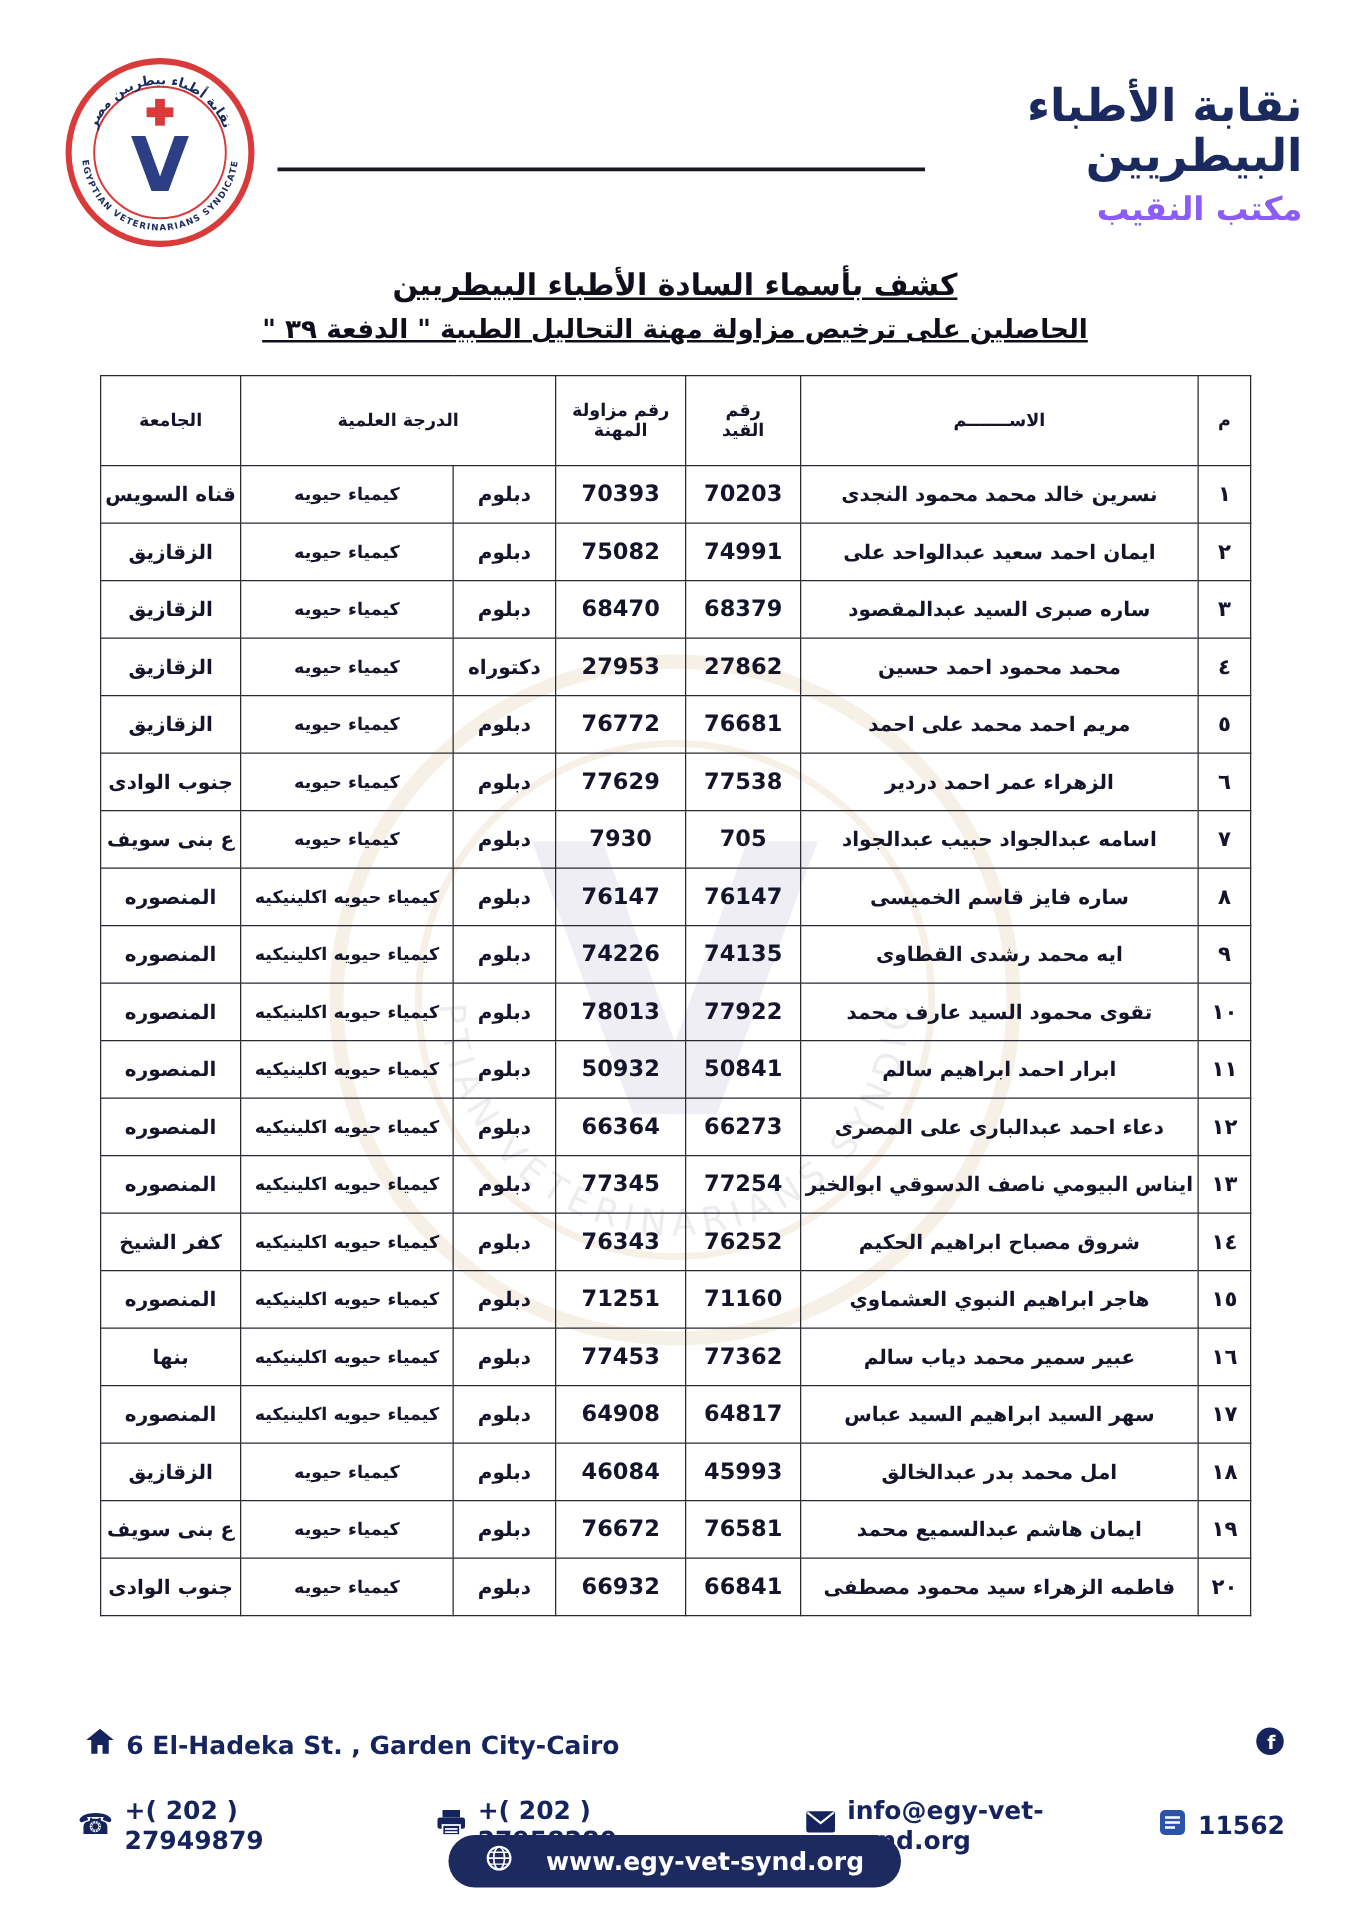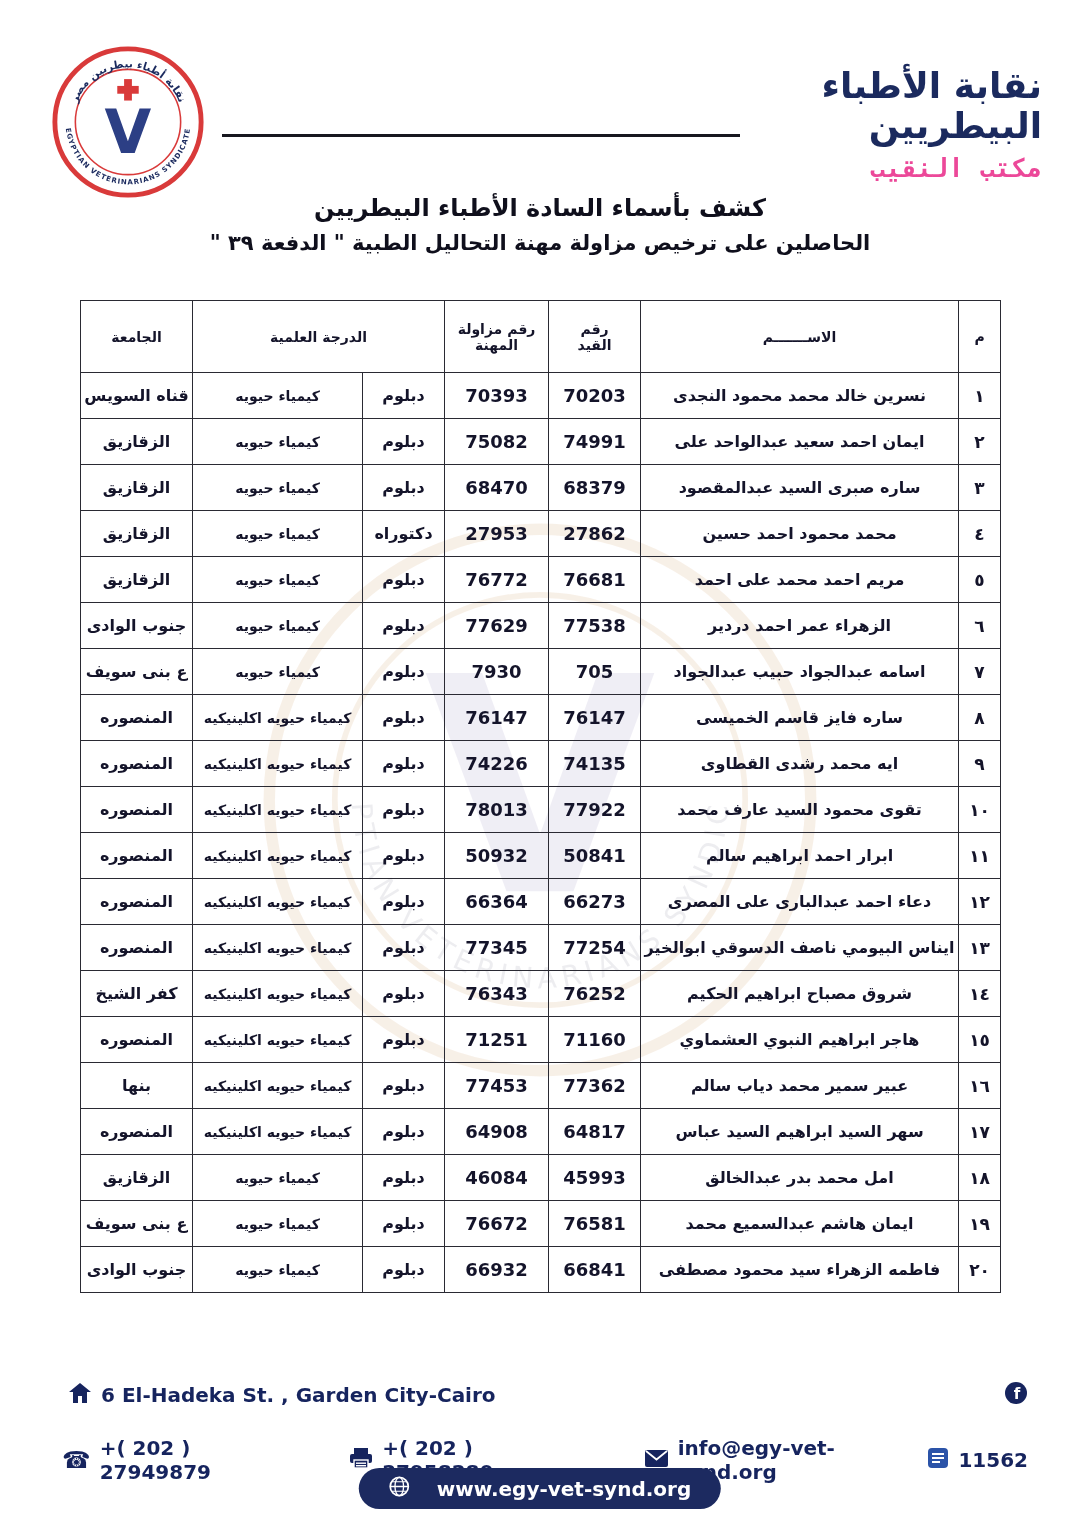--- a/index.html
+++ b/index.html
@@ -11,23 +11,23 @@
     background:#ffffff;
     font-family:"DejaVu Sans", sans-serif;
     color:#14142a;
     overflow:hidden;
   }
   
   .logo { position:absolute; left:50px; top:44px; width:156px; height:156px; }
   .header-line { position:absolute; left:222px; top:134px; width:518px; height:3px; background:#17171f; }
   .callig-wrap { position:absolute; right:38px; top:66px; width:320px; text-align:right; direction:rtl; }
   .callig { color:#1b2a5e; font-weight:bold; font-size:36px; line-height:1.12; }
-  .office { margin-top:6px; color:#ec4899; font-size:26px; font-weight:bold;font-family:Liberation Mono, monospace; }
+  .office { margin-top:6px; color:#8b5cf6; font-size:26px; font-weight:bold; }
   
-  .titles { position:absolute; top:194px; left:140px; width:800px; text-align:center; direction:rtl; color:#0f0f1c; }
+  .titles { position:absolute; top:214px; left:140px; width:800px; text-align:center; direction:rtl; color:#0f0f1c;text-decoration:underline; }
   .title-1 { font-size:24px; font-weight:bold; margin-bottom:9px; }
   .title-2 { font-size:21px; font-weight:bold; }
   
   .table-wrap { position:absolute; top:300px; left:80px; width:920px; }
   table { width:100%; border-collapse:collapse; direction:rtl; table-layout:fixed; }
   th, td {
     border:1.6px solid #2a2a33;
     text-align:center; vertical-align:middle;
     font-weight:bold; color:#14142a;
     overflow:hidden;

